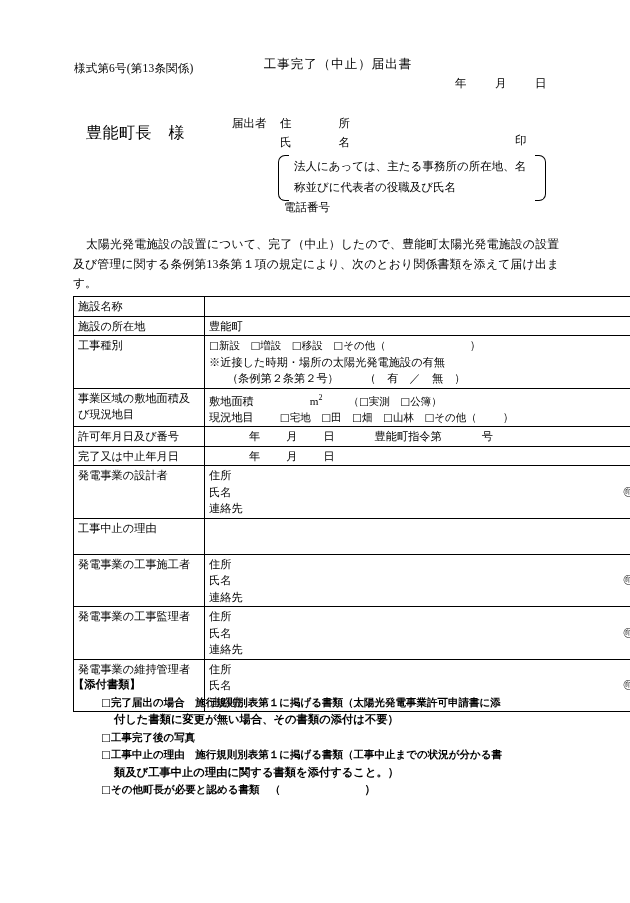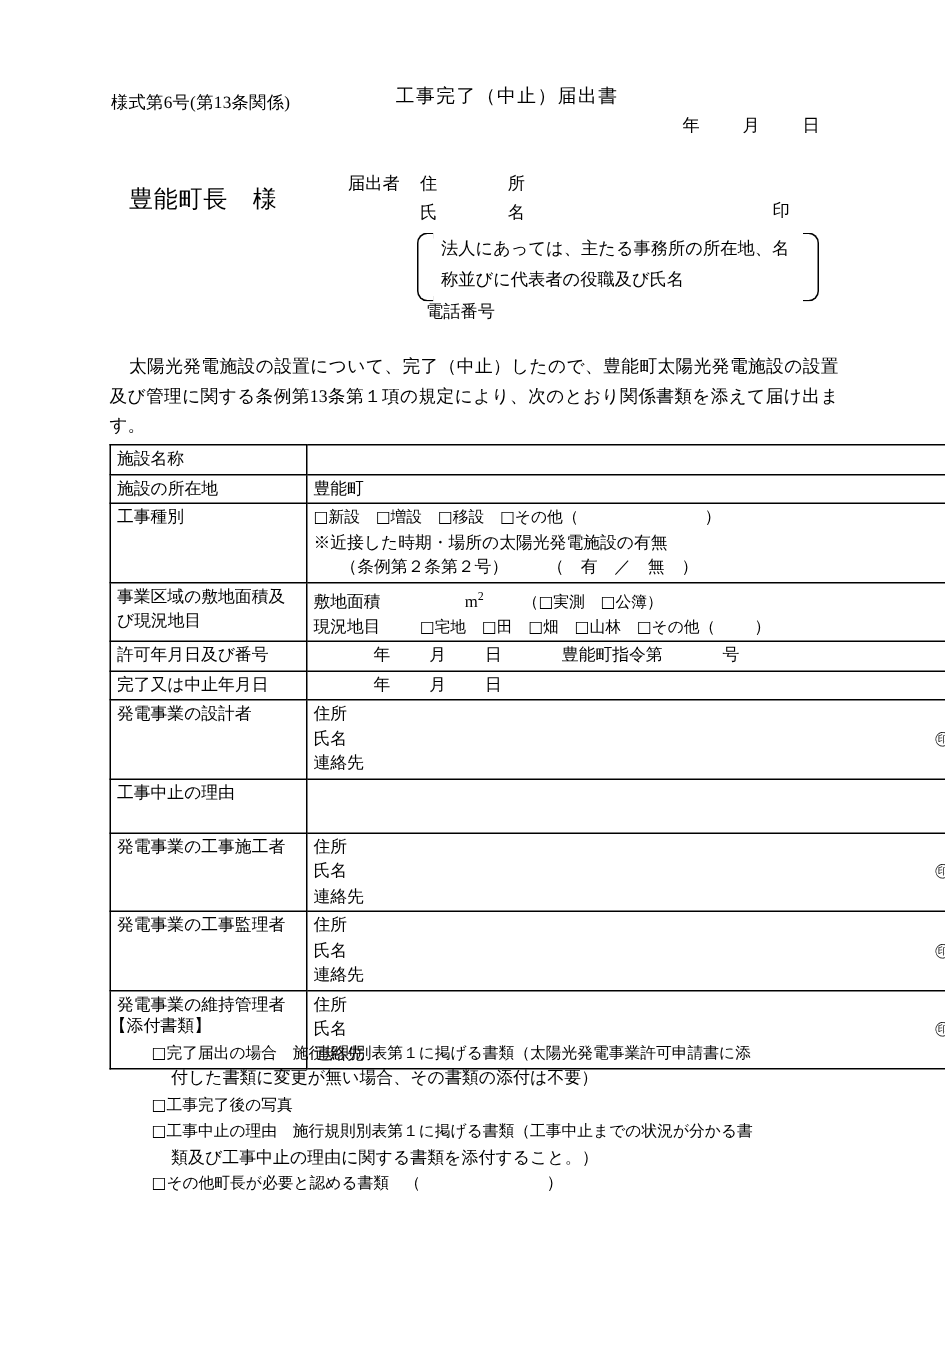--- a/index.html
+++ b/index.html
@@ -145,20 +145,21 @@
   .sp8 { display: inline-block; width: 56px; }
   .sp12 { display: inline-block; width: 84px; }
 
   
   .attach {
     position: absolute;
     left: 73px; top: 676px;
     width: 488px;
     font-size: 11.3px;
     line-height: 17.5px;
+    font-weight: bold;
   }
   .attach .att-head { letter-spacing: 0px; }
   .attach .att-item {
     padding-left: 28px;
     text-indent: 0;
   }
   .attach .att-cont {
     padding-left: 41px;
   }
 

